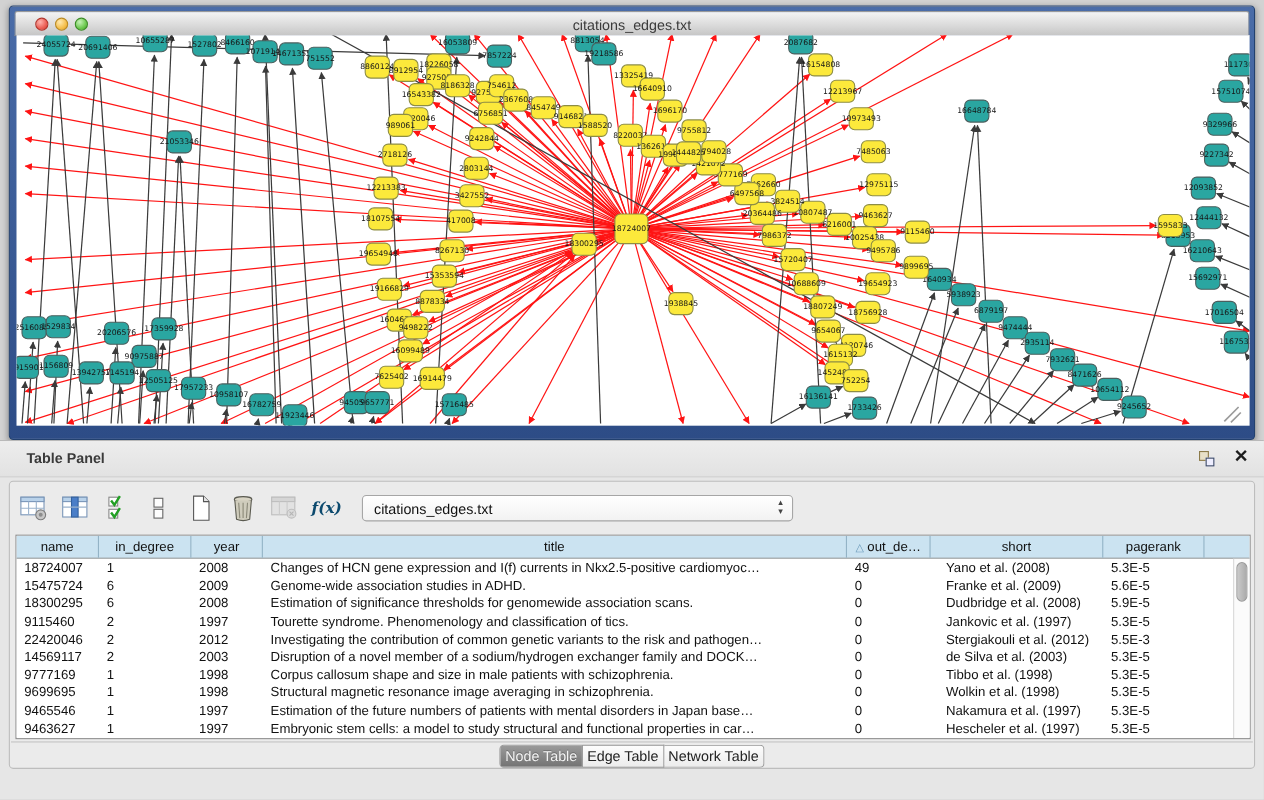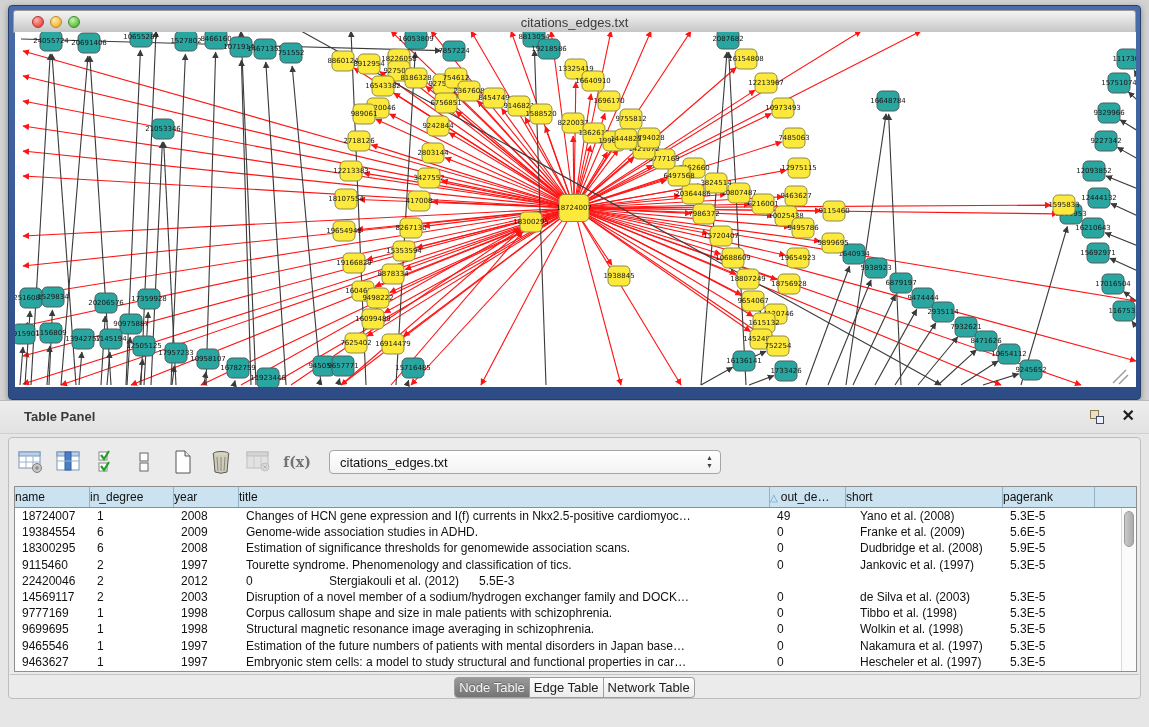--- a/index.html
+++ b/index.html
@@ -32,30 +32,30 @@
   .float-icon { position:absolute; right:44px; top:8px; width:16px; height:16px; cursor:pointer; }
   .float-icon .sq1 { position:absolute; left:1px; top:1px; width:9px; height:9px; border:1.5px solid #8c7b4a; background:#e8e0c8;}
   .float-icon .sq2 { position:absolute; right:1px; bottom:1px; width:8px; height:8px; border:1.5px solid #3c4a66; background:#eef;}
   .close-icon { position:absolute; right:14px; top:6px; font-size:16px; font-weight:bold; color:#1c1c1c; line-height:18px; cursor:pointer;}
 
   .panel-body { position:absolute; left:8px; top:36px; width:1133px; height:262px;
     background:#ebebeb; border:1px solid #bdbdbd; border-radius:4px; }
 
   .toolbar { position:absolute; left:8px; top:8px; height:32px; display:flex; align-items:center; gap:10px; }
   .tb-btn { width:28px; height:28px; display:flex; align-items:center; justify-content:center; cursor:pointer; }
-  .fx { font-family:"DejaVu Serif", serif; font-weight:bold; font-size:14px; color:#737373; }
+  .fx { font-family:"DejaVu Serif", serif; font-style:italic; font-weight:bold; font-size:14px; color:#0c4a6e; }
   .combo { position:relative; margin-left:8px; width:392px; height:24px; background:linear-gradient(#ffffff,#f2f2f2);
     border:1px solid #a6a6a6; border-radius:4px; box-shadow:inset 0 1px 1px rgba(255,255,255,.8); cursor:pointer;}
   .combo-text { position:absolute; left:10px; top:4px; font-size:13px; color:#111; }
   .combo-arrows { position:absolute; right:7px; top:3px; font-size:7px; line-height:8px; color:#444; text-align:center;}
 
   .dtable { position:absolute; left:5px; top:48px; width:1123px; height:186px; background:#fff;
     border:1px solid #8e8e8e; overflow:hidden; }
   .thead { display:flex; height:21px; background:#cbe3f1; border-bottom:1px solid #8e8e8e; }
-  .th { font-size:12px; color:#111; line-height:20px; border-right:1px solid #93b3c6;
+  .th { font-size:12px; color:#111; text-align:center; line-height:20px; border-right:1px solid #93b3c6;
     overflow:hidden; white-space:nowrap; }
   .th:last-child { border-right:1px solid #93b3c6; }
   .sort-tri { color:#6d9cbb; font-size:10px; margin-right:3px; }
   .trow { display:flex; height:16.2px; background:#fff; }
   .td { font-size:12px; color:#111; line-height:16px; padding-left:7px; overflow:hidden; white-space:nowrap; }
   .c0{width:75px;} .c1{width:84px;} .c2{width:65px;} .c3{width:531px;} .c4{width:76px;} .c5{width:157px;} .c6{width:92px;}
   .td.c5 { padding-left:14px; }
   .vscroll { position:absolute; right:0; top:21px; bottom:0; width:15px; background:#fbfbfb; border-left:1px solid #d9d9d9; }
   .vthumb { position:absolute; left:2px; top:3px; width:10px; height:36px; border-radius:6px;
     background:linear-gradient(90deg,#cacaca,#ababab); border:1px solid #9a9a9a; }
@@ -879,21 +879,21 @@
           <div class="trow">
             <div class="td c0">18724007</div>
             <div class="td c1">1</div>
             <div class="td c2">2008</div>
             <div class="td c3">Changes of HCN gene expression and I(f) currents in Nkx2.5-positive cardiomyoc…</div>
             <div class="td c4">49</div>
             <div class="td c5">Yano et al. (2008)</div>
             <div class="td c6">5.3E-5</div>
           </div>
           <div class="trow">
-            <div class="td c0">19384554</div>
+            <div class="td c0">15475724</div>
             <div class="td c1">6</div>
             <div class="td c2">2009</div>
             <div class="td c3">Genome-wide association studies in ADHD.</div>
             <div class="td c4">0</div>
             <div class="td c5">Franke et al. (2009)</div>
             <div class="td c6">5.6E-5</div>
           </div>
           <div class="trow">
             <div class="td c0">18300295</div>
             <div class="td c1">6</div>
@@ -909,20 +909,21 @@
             <div class="td c2">1997</div>
             <div class="td c3">Tourette syndrome. Phenomenology and classification of tics.</div>
             <div class="td c4">0</div>
             <div class="td c5">Jankovic et al. (1997)</div>
             <div class="td c6">5.3E-5</div>
           </div>
           <div class="trow">
             <div class="td c0">22420046</div>
             <div class="td c1">2</div>
             <div class="td c2">2012</div>
+            <div class="td c3">Investigating the contribution of common genetic variants to the risk and pathogen…</div>
             <div class="td c4">0</div>
             <div class="td c5">Stergiakouli et al. (2012)</div>
             <div class="td c6">5.5E-3</div>
           </div>
           <div class="trow">
             <div class="td c0">14569117</div>
             <div class="td c1">2</div>
             <div class="td c2">2003</div>
             <div class="td c3">Disruption of a novel member of a sodium/hydrogen exchanger family and DOCK…</div>
             <div class="td c4">0</div>

